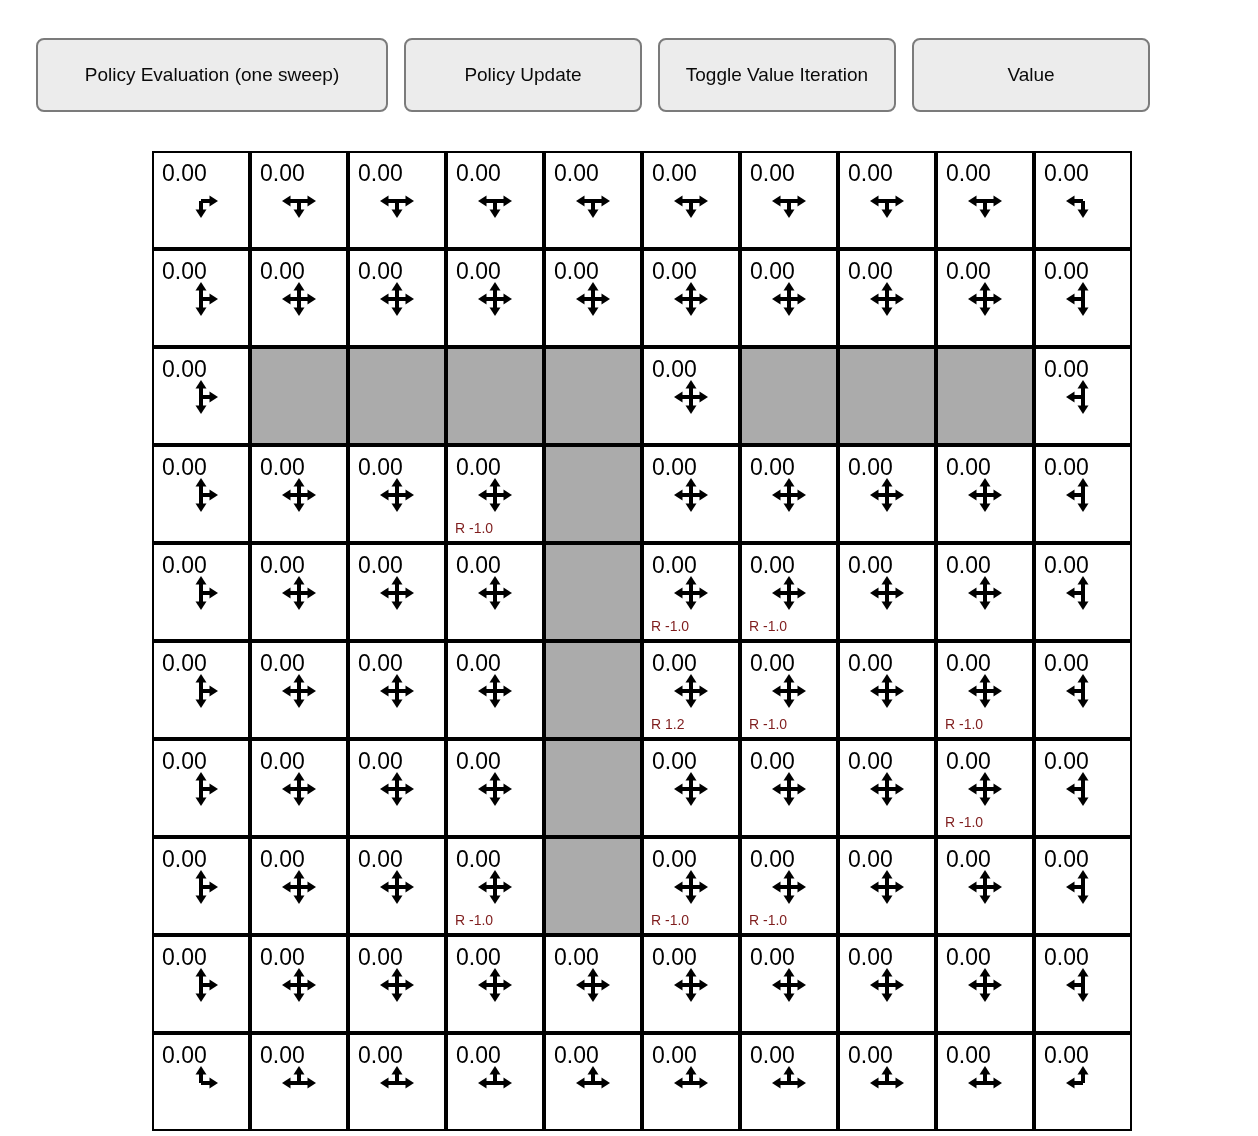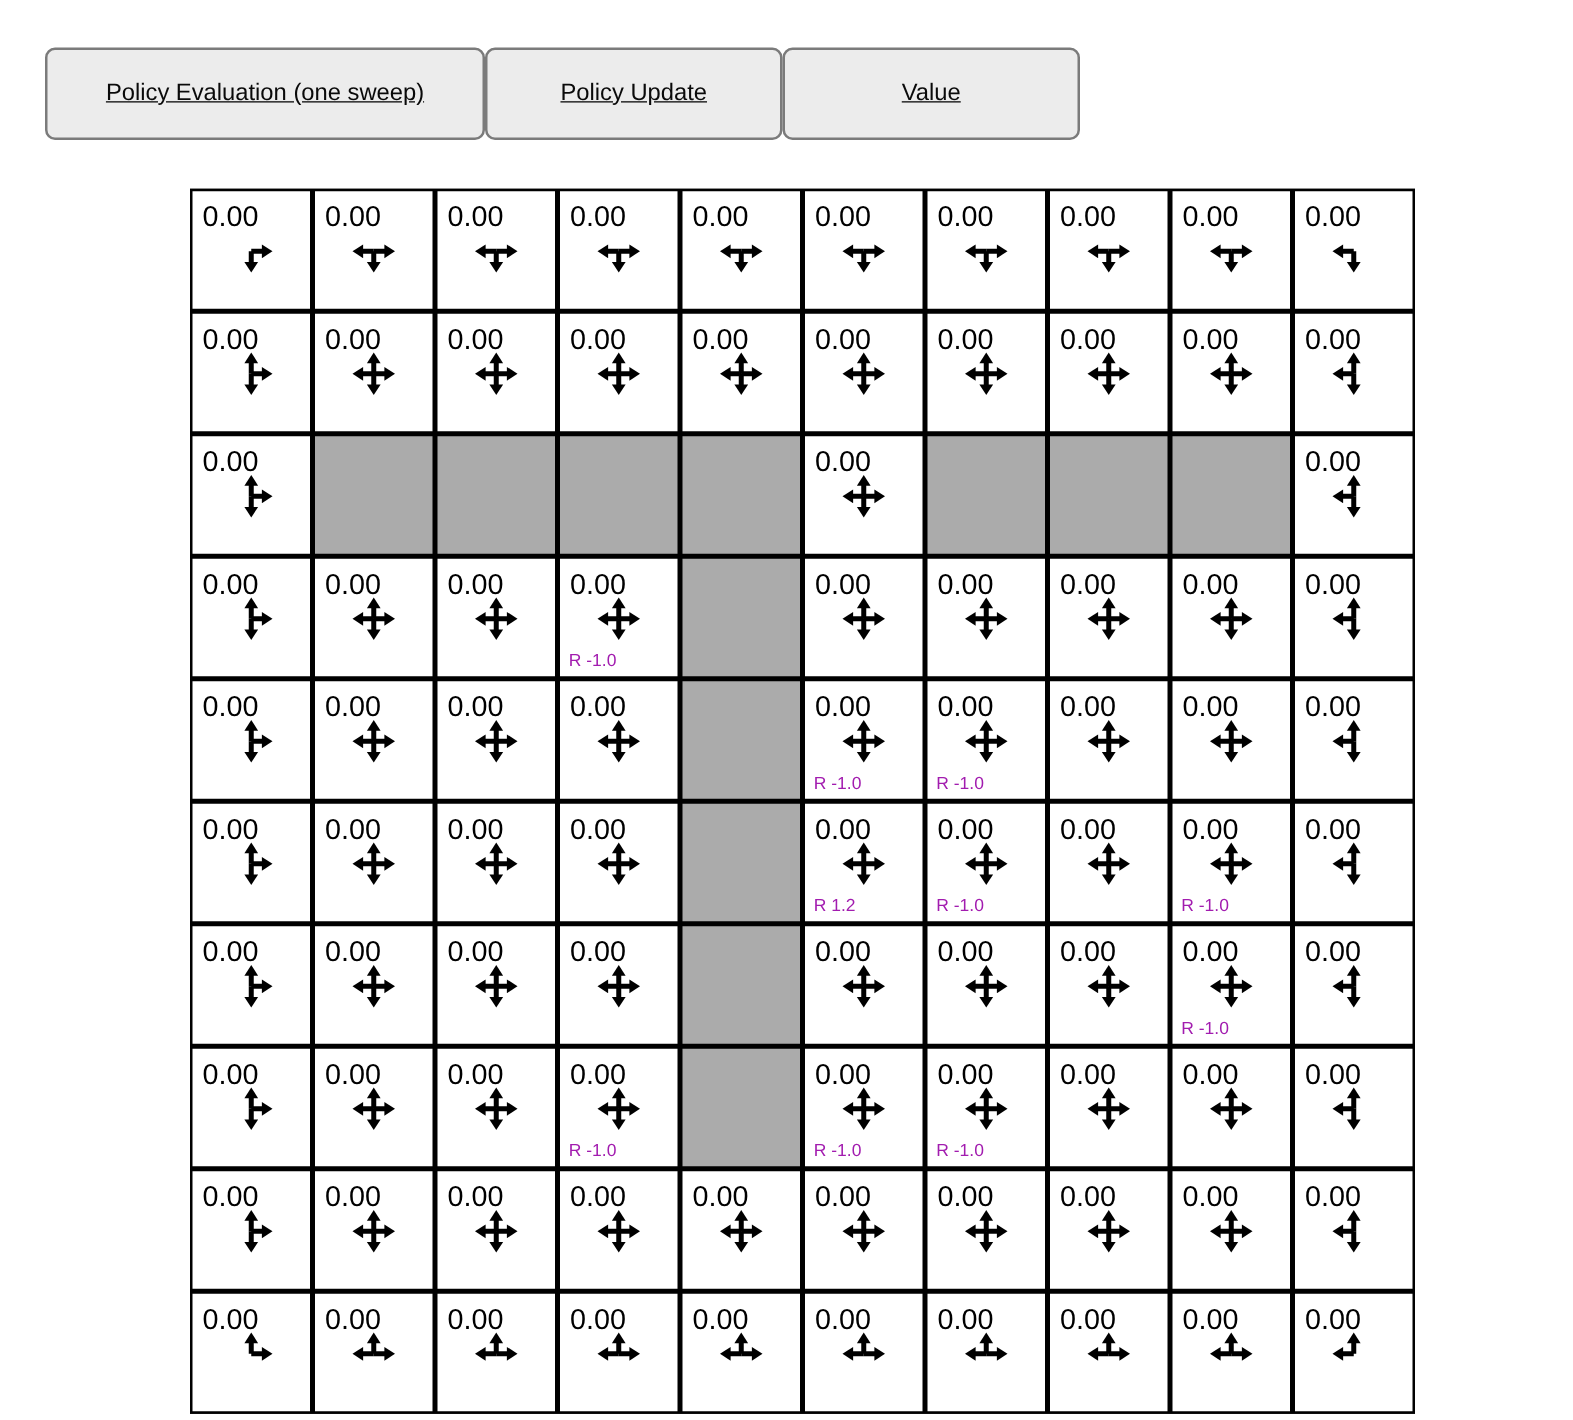--- a/index.html
+++ b/index.html
@@ -4,21 +4,21 @@
 <style>
   :root{
     --wall:#ababab; --cellbg:#ffffff; --line:#000000;
     --btnbg:#ececec; --btnborder:#7b7b7b; --ink:#000000;
   }
   *{box-sizing:border-box; margin:0; padding:0;}
   html,body{width:1258px; height:1136px; background:#ffffff;
     font-family:"Liberation Sans","DejaVu Sans",sans-serif; color:var(--ink);}
   .toolbar{
     position:absolute; left:36px; top:38px;
-    display:flex; gap:0;text-decoration:underline;
+    display:flex; gap:16px;
   }
   .btn{
     height:74px; background:var(--btnbg);
     border:2px solid var(--btnborder); border-radius:8px;
     font-family:"Liberation Sans","DejaVu Sans",sans-serif;
     font-size:19px; color:#0a0a0a; text-align:center; cursor:pointer;
   }
   .btn.wide{width:352px;}
   .btn.std{width:238px;}
   .grid{
@@ -36,29 +36,30 @@
   .cell.wall{ background:var(--wall); }
   .val{
     position:absolute; left:8px; top:8px;
     font-size:23px; line-height:1.1; color:#000;
   }
   .arrows{
     position:absolute; left:50%; top:26px; transform:translateX(-50%);
   }
   .reward{
     position:absolute; left:7px; bottom:5px;
-    font-size:14px; color:#a21caf;
+    font-size:14px; color:#7f1d1d;
   }
 </style>
 </head>
 <body>
 
 <div class="toolbar">
   <button class="btn wide">Policy Evaluation (one sweep)</button>
   <button class="btn std">Policy Update</button>
+  <button class="btn std">Toggle Value Iteration</button>
   <button class="btn std">Value</button>
 </div>
 
 <div class="grid">
     <div class="cell">
       <span class="val">0.00</span>
       <svg viewBox="-22 -22 44 44" width="44" height="44" class="arrows">
         <line x1="0" y1="0" x2="9" y2="0" stroke="#000000" stroke-width="4"></line>
         <polygon points="8.5,5.5 8.5,-5.5 17,0" fill="#000000"></polygon>
         <line x1="0" y1="0" x2="0" y2="9" stroke="#000000" stroke-width="4"></line>

